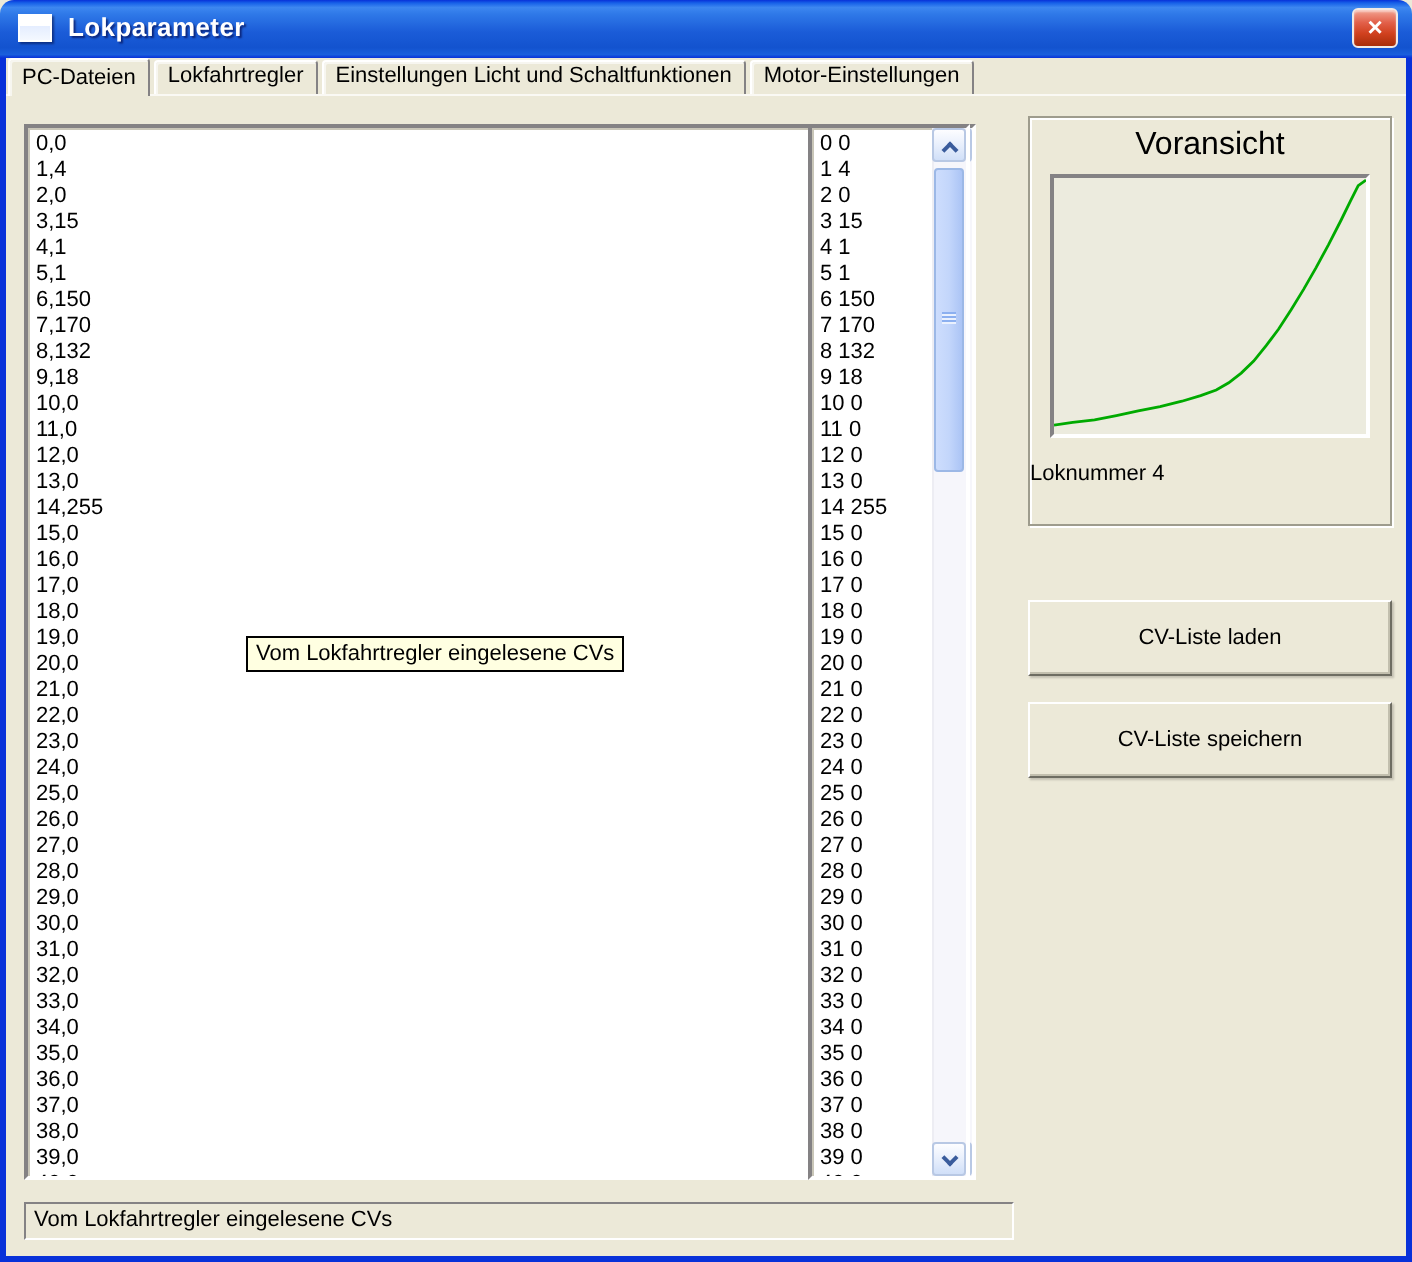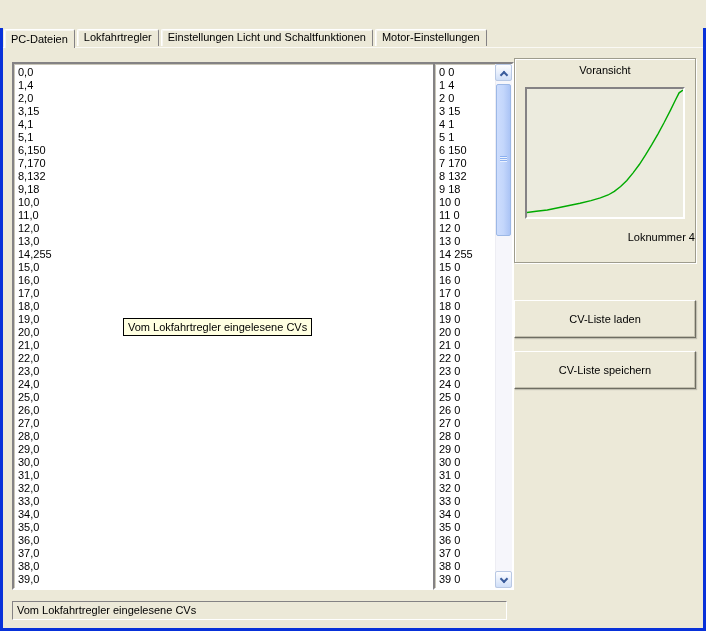--- a/index.html
+++ b/index.html
@@ -20,35 +20,35 @@
     background:linear-gradient(180deg,#F3A492 0%,#E2604A 35%,#D1411F 65%,#A82D09 100%);
     color:#fff; font-size:13px; font-weight:bold; text-align:center; line-height:18px;
     box-shadow:inset 0 1px 1px rgba(255,255,255,.5); cursor:default; }
   .b-left,.b-right,.b-bottom { position:absolute; background:#0831D9; z-index:15; }
   .b-left { left:0; top:28px; bottom:0; width:3px; }
   .b-right { right:0; top:28px; bottom:0; width:3px; }
   .b-bottom { left:0; right:0; bottom:0; height:3px; }
 
   
   .tabstrip { position:absolute; left:4px; top:29px; right:4px; height:19px; display:flex;
-    align-items:flex-start; gap:2px; z-index:5; }
+    align-items:center; gap:2px; z-index:5; }
   .tab { height:17px; padding:1px 6px 0 6px; font-size:11px; color:#000; background:#ECE9D8;
     border:1px solid #848284; border-bottom:none; border-top-color:#FFFFFF; border-left-color:#FFFFFF;
     border-radius:2px 2px 0 0; white-space:nowrap; box-shadow:inset 1px 1px 0 #F7F6F0; }
   .tab.active { height:19px; padding-top:3px; position:relative; z-index:6; box-shadow:inset 1px 1px 0 #F7F6F0, 0 2px 0 #ECE9D8; }
   .page-edge { position:absolute; left:3px; right:3px; top:47px; height:2px; background:#ECE9D8;
     border-top:1px solid #FAF9F4; z-index:4; }
 
   
   .listbox { position:absolute; background:#fff;
     border-top:2px solid #848284; border-left:2px solid #848284;
     border-bottom:2px solid #FFFFFF; border-right:2px solid #FFFFFF;
     box-shadow:inset 1px 1px 0 #C9C6B8; }
   .list-file { left:12px; top:62px; width:476px; height:528px; }
-  .list-reader { left:433px; top:62px; width:81px; height:528px; }
+  .list-reader { left:404px; top:62px; width:81px; height:528px; }
   .list-rows { position:absolute; left:0; top:0; right:17px; bottom:0; overflow:hidden;
     padding:2px 0 0 4px; font-size:11px; line-height:13px; white-space:pre; color:#000; }
 
   
   .sb { position:absolute; top:0; right:0; bottom:0; width:17px; background:#F6F6FB;
     box-shadow:inset 1px 0 0 #EDEDF3; }
   .sb-btn { position:absolute; left:0; width:17px; height:17px; border-radius:2px;
     background:linear-gradient(180deg,#FDFDFF 0%,#E8EFFC 50%,#D0DFF8 100%);
     border:1px solid #B8C8E4; }
   .sb-btn.up { top:0; } .sb-btn.down { bottom:0; }
@@ -62,46 +62,51 @@
   .grip i { display:block; height:1px; margin-bottom:1px; background:#8CB0F0; box-shadow:0 1px 0 #EAF1FE; }
 
   
   .tooltip { position:absolute; left:123px; top:318px; height:18px; z-index:8;
     background:#FFFFE1; border:1px solid #000; font-size:11px; line-height:16px; padding:0 4px;
     white-space:nowrap; }
 
   
   .groupbox { position:absolute; left:514px; top:58px; width:182px; height:205px;
     border:1px solid #9E9C8D; box-shadow:inset 1px 1px 0 #FFFFFF, 1px 1px 0 #FFFFFF; }
-  .gb-title { position:absolute; left:0; right:0; top:5px; text-align:center; font-size:11px; color:#000; }
+  .gb-title { position:absolute; left:0; right:0; top:5px; text-align:center; font-size:16px; color:#000; }
   .chartpane { position:absolute; left:10px; top:28px; width:160px; height:132px; background:#ECEBDE;
     border-top:2px solid #848284; border-left:2px solid #848284;
     border-bottom:2px solid #FFFFFF; border-right:2px solid #FFFFFF; }
   .chartpane svg { position:absolute; inset:0; width:100%; height:100%; }
-  .gb-caption { position:absolute; left:0; right:0; top:172px; text-align:right; font-size:11px; color:#000; }
+  .gb-caption { position:absolute; left:0; right:0; top:172px; text-align:left; font-size:11px; color:#000; }
 
   
   .xp-btn { position:absolute; left:514px; width:182px; height:38px; background:#ECE9D8;
     border-top:1px solid #FFFFFF; border-left:1px solid #FFFFFF;
     border-bottom:1px solid #6E6D62; border-right:1px solid #6E6D62;
     box-shadow:inset -1px -1px 0 #C2BFAE, 1px 1px 1px rgba(0,0,0,.18);
     font-size:11px; color:#000; text-align:center; line-height:36px; cursor:default; }
   .btn-load { top:300px; } .btn-save { top:351px; }
 
   
   .statusbox { position:absolute; left:12px; top:601px; width:495px; height:19px; background:#ECE9D8;
     border-top:1px solid #848284; border-left:1px solid #848284;
     border-bottom:1px solid #FFFFFF; border-right:1px solid #FFFFFF;
     font-size:11px; line-height:17px; padding-left:4px; color:#000; }
 </style>
 </head>
 <body>
 
 <div class="screen">
 
+  <div class="titlebar">
+    <span class="title-icon"></span>
+    <span class="title-text">Lokparameter</span>
+    <span class="close-btn"><span>×</span></span>
+  </div>
   <div class="b-left"></div>
   <div class="b-right"></div>
   <div class="b-bottom"></div>
 
   <div class="tabstrip">
     <div class="tab active">PC-Dateien</div>
     <div class="tab">Lokfahrtregler</div>
     <div class="tab">Einstellungen Licht und Schaltfunktionen</div>
     <div class="tab">Motor-Einstellungen</div>
   </div>

